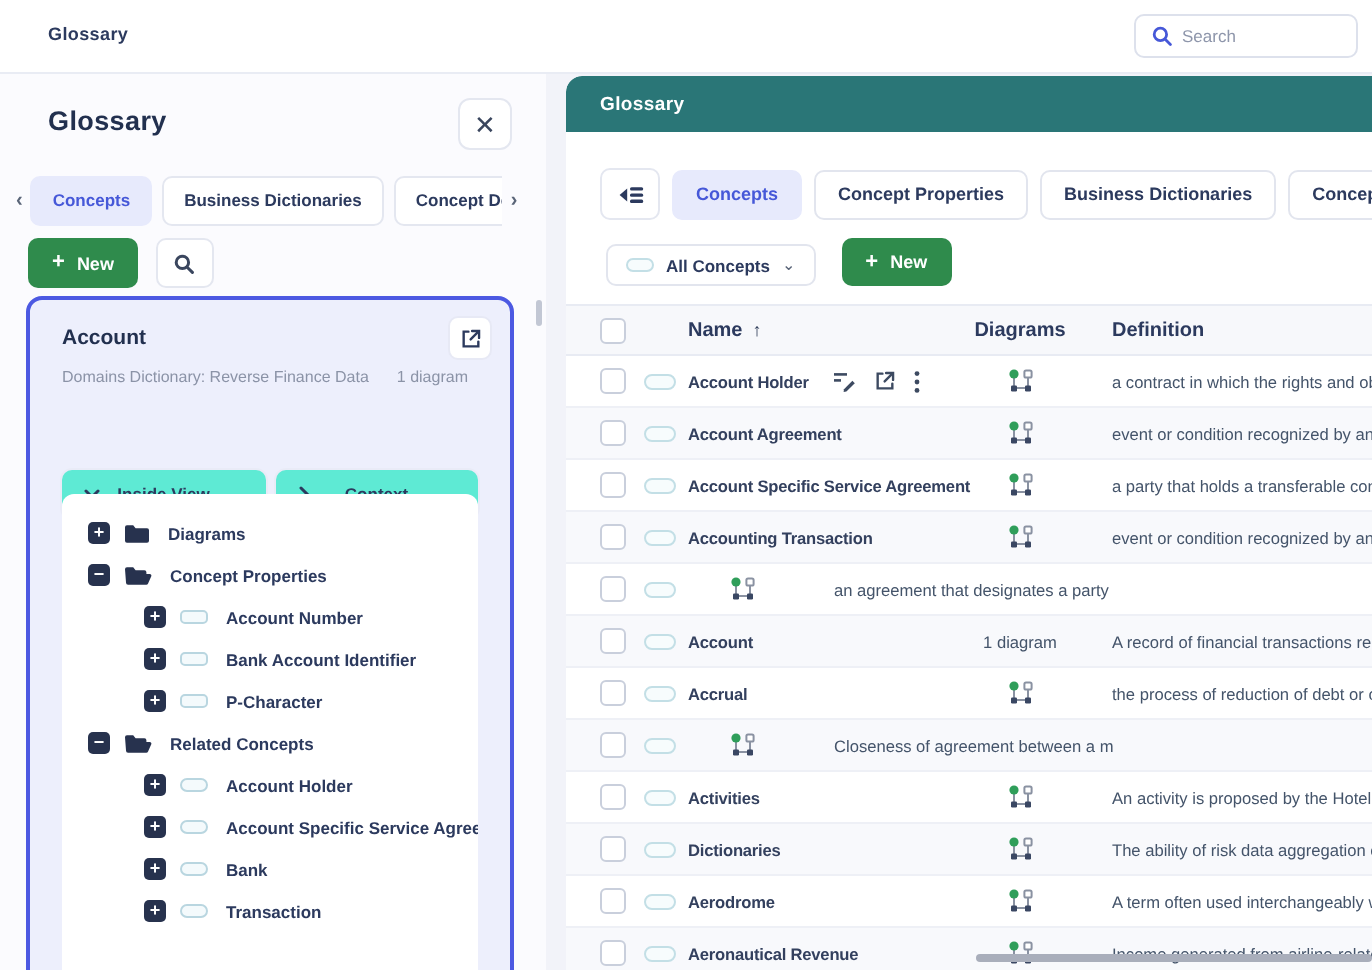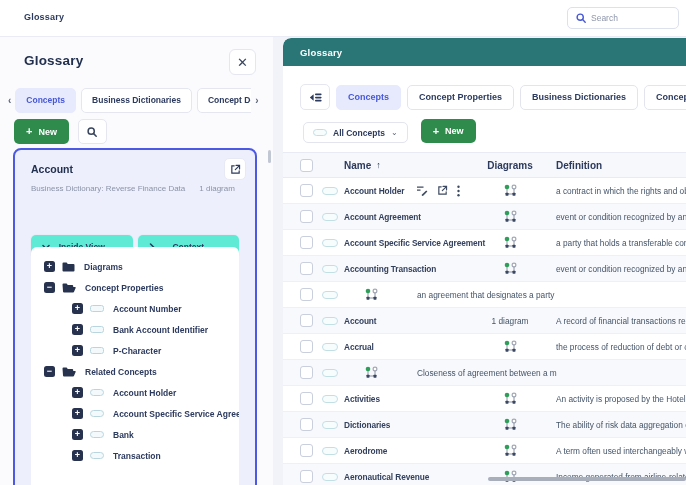--- a/index.html
+++ b/index.html
@@ -138,21 +138,21 @@
       <div class="card-open">
         <span style="display:flex;">
           <svg width="11" height="11" viewBox="0 0 12 12">
               <path d="M4.6 2 H2 V10 H10 V7.4" fill="none" stroke="#2c3a5e" stroke-width="1.3" stroke-linecap="round"></path>
               <path d="M6.6 1.6 H10.4 V5.4" fill="none" stroke="#2c3a5e" stroke-width="1.3" stroke-linecap="round"></path>
               <line x1="10" y1="2" x2="5.8" y2="6.2" stroke="#2c3a5e" stroke-width="1.3" stroke-linecap="round"></line>
             </svg>
         </span>
       </div>
       <div class="card-sub">
-        <span>Business Dictionary: Reverse Finance Data</span>
+        <span>Domains Dictionary: Reverse Finance Data</span>
         <span>1 diagram</span>
       </div>
       <div class="card-viewbtns">
         <button class="vbtn">
           <span class="vglyph">
             <svg width="8" height="6" viewBox="0 0 8 6">
                 <path d="M1 1.5 L4 4.5 L7 1.5" fill="none" stroke="#2c3a5e" stroke-width="1.5" stroke-linecap="round"></path>
               </svg>
           </span>
           <span>Inside View</span>

